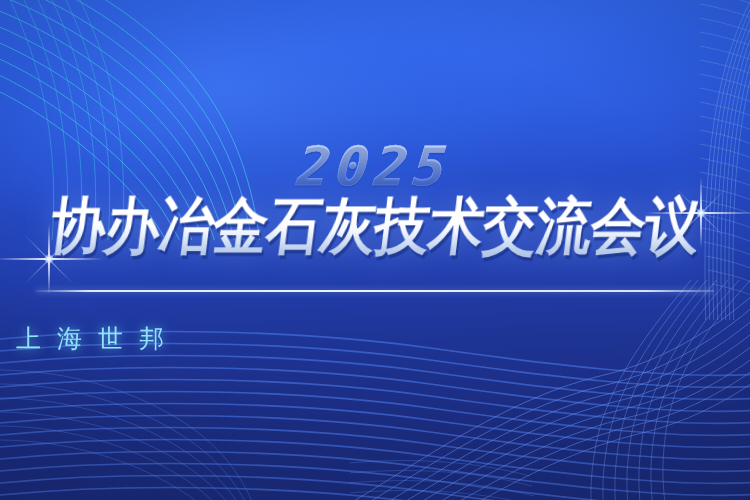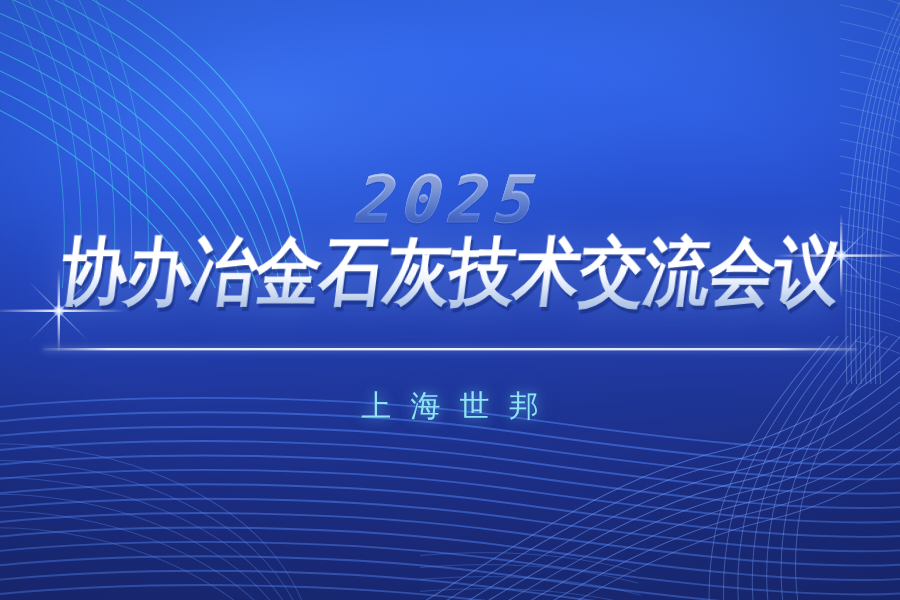--- a/index.html
+++ b/index.html
@@ -164,21 +164,21 @@
         rgba(232,241,255,0.92) 90%,
         rgba(200,220,255,0.25) 100%);
     box-shadow: 0 0 6px rgba(190,220,255,0.45);
   }
 
   
   .subtitle {
     position: absolute;
     left: 0; right: 0;
     top: 322px;
-    text-align: center;
+    text-align: left;
     font-family: "DejaVu Sans", "Liberation Sans", sans-serif;
     font-size: 25px;
     font-weight: 400;
     letter-spacing: 16px;
     text-indent: 16px;
     color: #8fe4f7;
     text-shadow: 0 0 10px rgba(120,225,255,0.55),
                  0 0 22px rgba(90,200,255,0.30);
   }
 </style>

